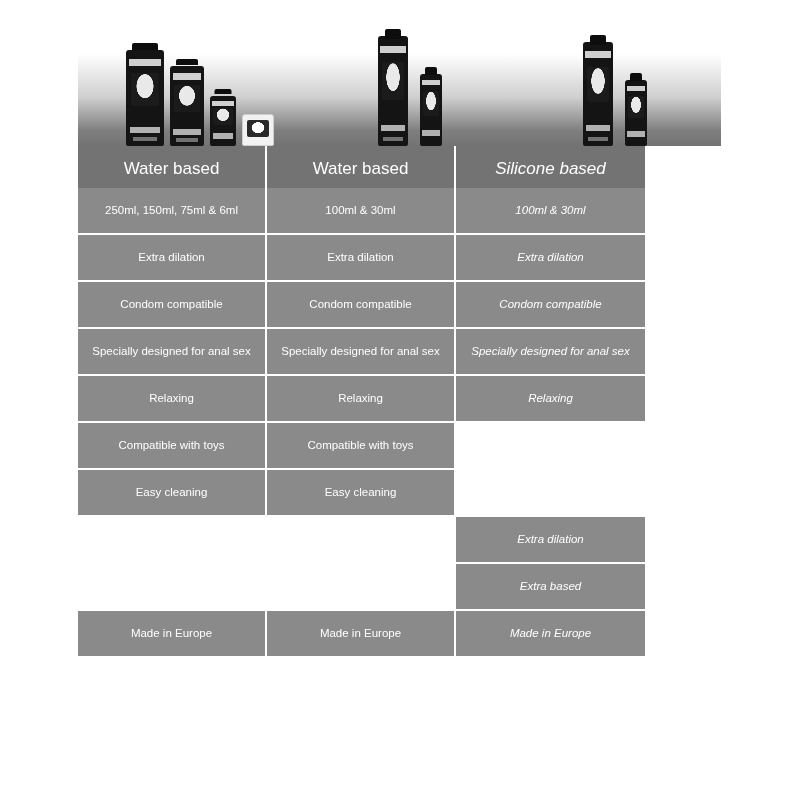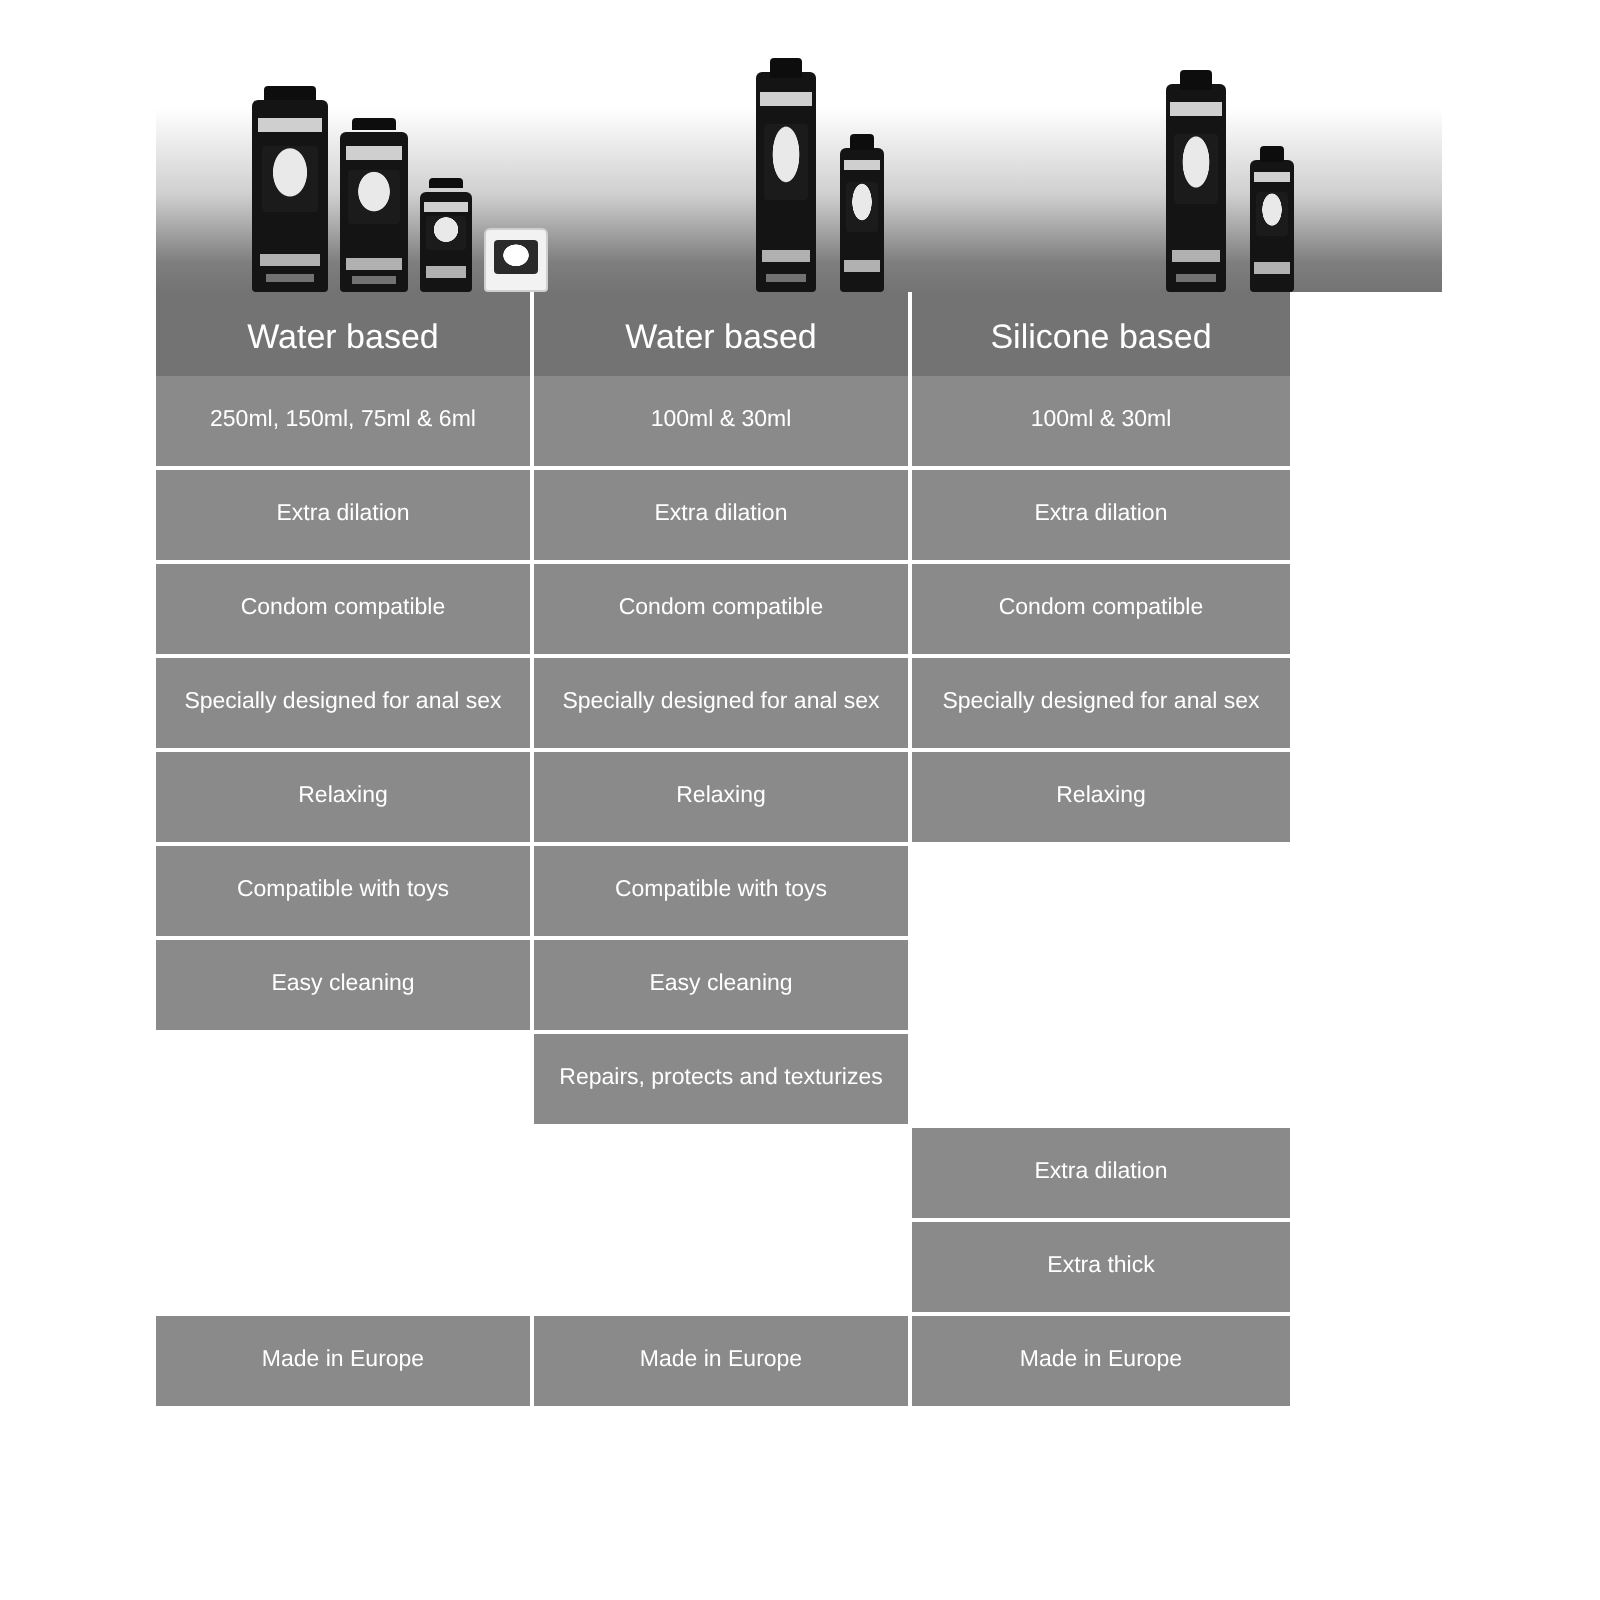--- a/index.html
+++ b/index.html
@@ -118,21 +118,21 @@
     justify-content: center;
     text-align: center;
     color: #ffffff;
     font-size: 11.5px;
     line-height: 1.25;
     padding: 0 6px;
     background: #8a8a8a;
     border-right: 2px solid #ffffff;
     border-bottom: 2px solid #ffffff;
   }
-  .cell:last-child { border-right: none; }
+  .cell:last-child { border-right: none; font-style: italic; }
   .cell.empty {
     background: #ffffff;
     border-right-color: #ffffff;
     border-bottom-color: #ffffff;
   }
   .row.header { height: 42px; }
   .row.header .cell {
     background: #737373;
     font-size: 17px;
     border-bottom: 2px solid #ffffff;
@@ -249,36 +249,31 @@
       <div class="cell empty"></div>
     </div>
 
     <div class="row">
       <div class="cell">Easy cleaning</div>
       <div class="cell">Easy cleaning</div>
       <div class="cell empty"></div>
     </div>
 
 
-    <div class="row">
-      <div class="cell empty"></div>
-      <div class="cell">Repairs, protects and texturizes</div>
-      <div class="cell empty"></div>
-    </div>
-
-    <div class="row">
-      <div class="cell empty"></div>
-      <div class="cell empty"></div>
-      <div class="cell">Extra dilation</div>
-    </div>
-
-    <div class="row">
-      <div class="cell empty"></div>
-      <div class="cell empty"></div>
-      <div class="cell">Extra thick</div>
+
+    <div class="row">
+      <div class="cell empty"></div>
+      <div class="cell empty"></div>
+      <div class="cell">Extra dilation</div>
+    </div>
+
+    <div class="row">
+      <div class="cell empty"></div>
+      <div class="cell empty"></div>
+      <div class="cell">Extra based</div>
     </div>
 
     <div class="row">
       <div class="cell">Made in Europe</div>
       <div class="cell">Made in Europe</div>
       <div class="cell">Made in Europe</div>
     </div>
 
   </div>
 

